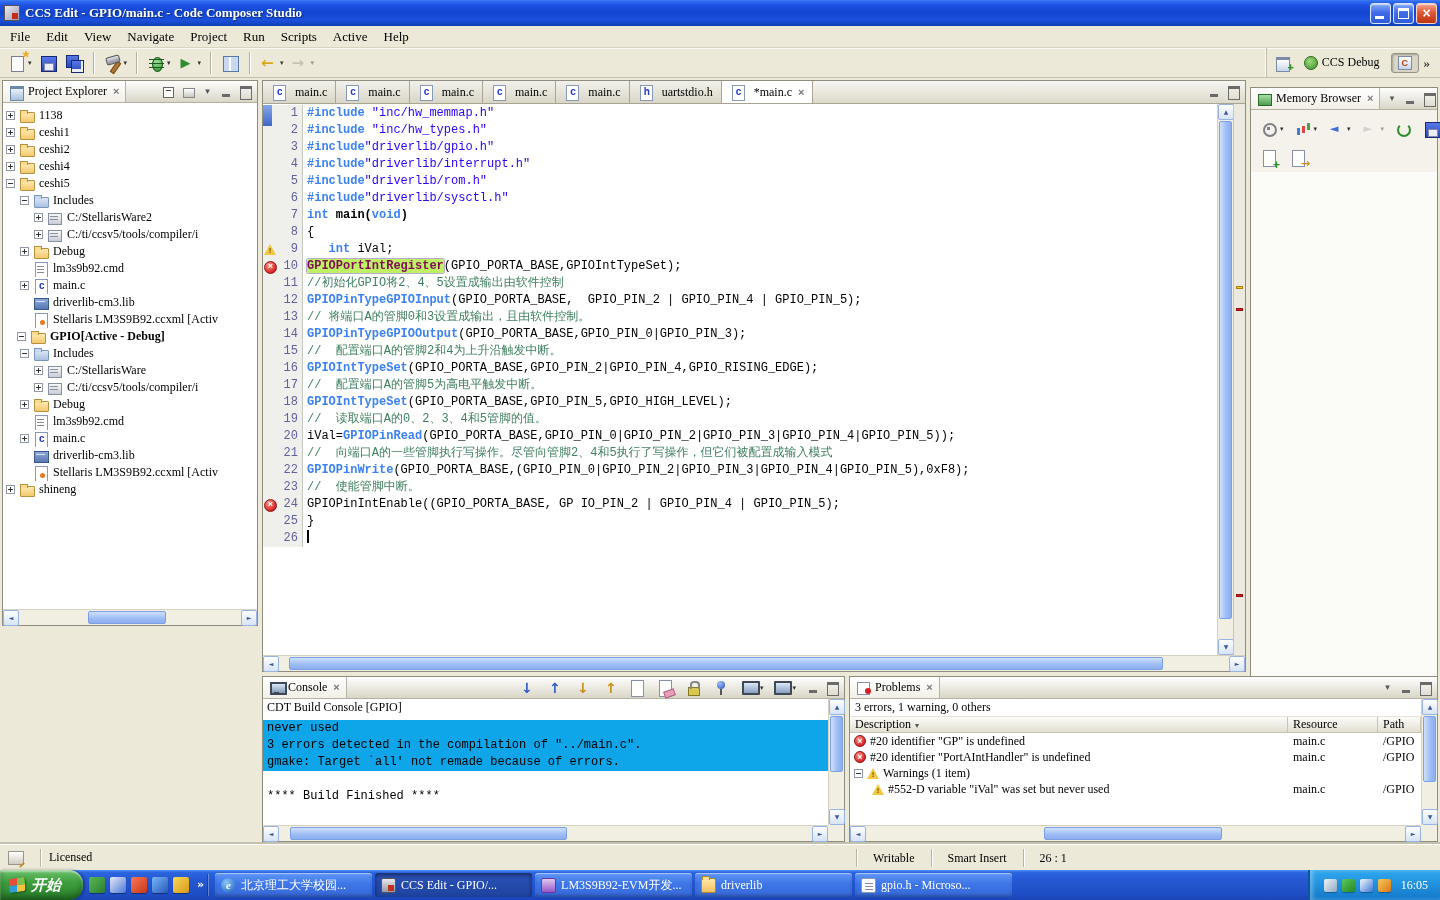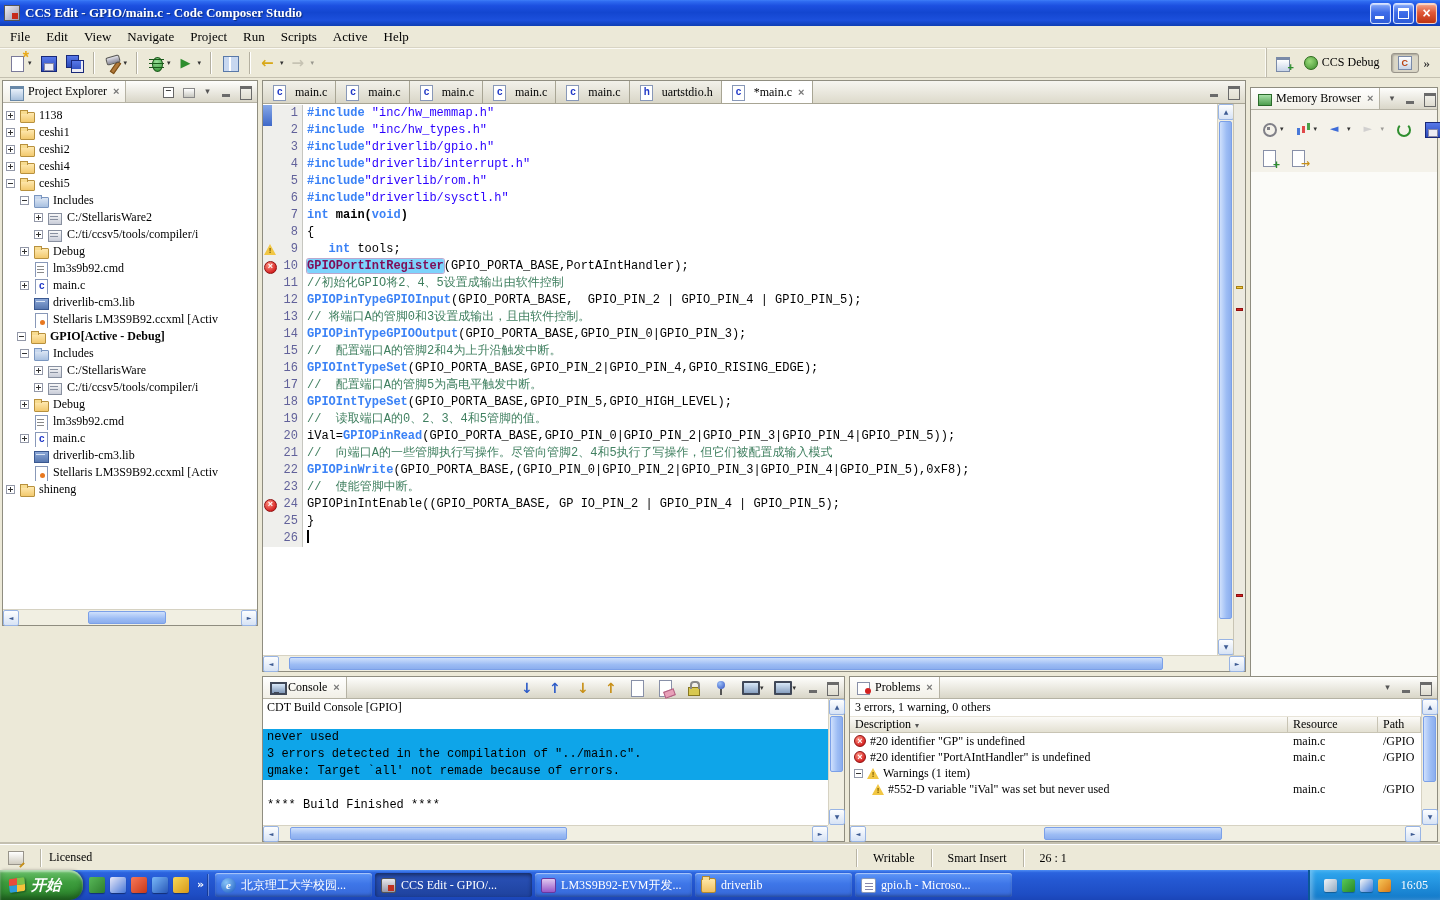--- a/index.html
+++ b/index.html
@@ -142,40 +142,40 @@
   .cln{width:26px;flex:none;text-align:right;padding-right:4px;color:#61619A;background:#EFEFEC;border-right:1px solid #C6C6C0;}
   .clc{padding-left:4px;white-space:pre;}
   .mk-err::before{content:"";position:absolute;left:1px;top:3px;width:11px;height:11px;border-radius:50%;background:radial-gradient(circle at 35% 30%,#FF9080,#D42020 75%);border:1px solid #901010;}
   .mk-err::after{content:"×";position:absolute;left:1px;top:3px;width:13px;text-align:center;color:#FFF;font:bold 9px/11px "Liberation Sans",sans-serif;}
   .mk-warn::before{content:"";position:absolute;left:1px;top:3px;border-left:6px solid transparent;border-right:6px solid transparent;border-bottom:11px solid #F2C744;}
   .mk-warn::after{content:"!";position:absolute;left:1px;top:5px;width:12px;text-align:center;color:#7A5A00;font:bold 8px/10px "Liberation Sans",sans-serif;}
   .sg-d,.sg-k,.sg-f{color:#3b82f6;font-weight:bold;}
   .sg-s{color:#2A00FF;}
   .sg-c{color:#3F7F5F;}
   .sg-b{font-weight:bold;}
-  .sg-hl{color:#7F0C57;font-weight:bold;background:#7dd3fc;box-shadow:0 0 0 1px #B9A8D0;border-radius:2px;}
+  .sg-hl{color:#7F0C57;font-weight:bold;background:#bef264;box-shadow:0 0 0 1px #B9A8D0;border-radius:2px;}
   .caret{width:2px;height:13px;background:#000;vertical-align:-2px;}
   .overview{position:absolute;right:0;top:0;bottom:0;width:12px;background:#ECEAE0;border-left:1px solid #C8C4B4;}
   .ov-err{position:absolute;left:2px;width:7px;height:3px;background:#D42020;border:1px solid #901010;}
   .ov-warn{position:absolute;left:2px;width:7px;height:3px;background:#F2C744;border:1px solid #A88010;}
 
   
   .sbh{position:absolute;left:0;right:0;bottom:0;height:16px;background:#F1EFE2;border-top:1px solid #D6D2C2;display:flex;align-items:center;}
   .sbtn{width:16px;height:16px;flex:none;background:linear-gradient(#FDFEFF,#D7E3F5);border:1px solid #98B4E4;border-radius:2px;color:#3E5C94;font:6px/14px "DejaVu Sans",sans-serif;text-align:center;}
   .strack{flex:1;position:relative;height:16px;}
   .sthumb{position:absolute;top:1px;height:13px;background:linear-gradient(#CFE0FC,#9CBCF4 60%,#8CAEEE);border:1px solid #7BA0E8;border-radius:2px;}
   .vsb{position:absolute;width:16px;background:#F1EFE2;border-left:1px solid #D6D2C2;display:flex;flex-direction:column;}
   .vtrack{flex:1;position:relative;}
   .vthumb{position:absolute;left:1px;width:13px;background:linear-gradient(90deg,#CFE0FC,#9CBCF4 60%,#8CAEEE);border:1px solid #7BA0E8;border-radius:2px;}
   .corner{position:absolute;right:0;bottom:0;width:16px;height:16px;background:#F1EFE2;}
 
   
   .consolep{left:262px;top:676px;width:583px;height:166px;}
   .console-body{position:absolute;left:0;top:22px;right:16px;bottom:16px;background:#FFF;overflow:hidden;}
-  .console-banner{font-size:12px;height:30px;line-height:17px;padding:0 4px;}
+  .console-banner{font-size:12px;height:21px;line-height:17px;padding:0 4px;}
   .cline{height:17px;line-height:17px;font-size:12px;padding:0 4px;white-space:pre;}
   .cline.hl{background:#0ea5e9;}
   .console-vsb{top:22px;right:0;bottom:16px;}
   .console-hsb{right:16px;}
 
   
   .problemsp{left:849px;top:676px;width:589px;height:166px;}
   .pbody{position:absolute;left:0;top:22px;right:16px;bottom:16px;background:#FFF;overflow:hidden;}
   .psummary{font-size:12px;height:17px;line-height:17px;padding:0 5px;}
   .phead{display:flex;height:17px;background:linear-gradient(#FCFBF8,#E3E0D2);border-top:1px solid #E8E4D8;border-bottom:1px solid #C8C4B4;font-size:12px;}
@@ -551,26 +551,26 @@
           <span class="clc"><span class="sg-k">int</span><span class="sg-b"> main(</span><span class="sg-k">void</span><span class="sg-b">)</span></span>
         </div>
         <div class="cl">
           <span class="clm"></span>
           <span class="cln">8</span>
           <span class="clc"><span class="sg-p">{</span></span>
         </div>
         <div class="cl">
           <span class="clm mk-warn"></span>
           <span class="cln">9</span>
-          <span class="clc"><span class="sg-p">   </span><span class="sg-k">int</span><span class="sg-p"> tools;</span></span>
+          <span class="clc"><span class="sg-p">   </span><span class="sg-k">int</span><span class="sg-p"> iVal;</span></span>
         </div>
         <div class="cl">
           <span class="clm mk-err"></span>
           <span class="cln">10</span>
-          <span class="clc"><span class="sg-hl">GPIOPortIntRegister</span><span class="sg-p">(GPIO_PORTA_BASE,PortAIntHandler);</span></span>
+          <span class="clc"><span class="sg-hl">GPIOPortIntRegister</span><span class="sg-p">(GPIO_PORTA_BASE,GPIOIntTypeSet);</span></span>
         </div>
         <div class="cl">
           <span class="clm"></span>
           <span class="cln">11</span>
           <span class="clc"><span class="sg-c">//初始化GPIO将2、4、5设置成输出由软件控制</span></span>
         </div>
         <div class="cl">
           <span class="clm"></span>
           <span class="cln">12</span>
           <span class="clc"><span class="sg-f">GPIOPinTypeGPIOInput</span><span class="sg-p">(GPIO_PORTA_BASE,  GPIO_PIN_2 | GPIO_PIN_4 | GPIO_PIN_5);</span></span>

